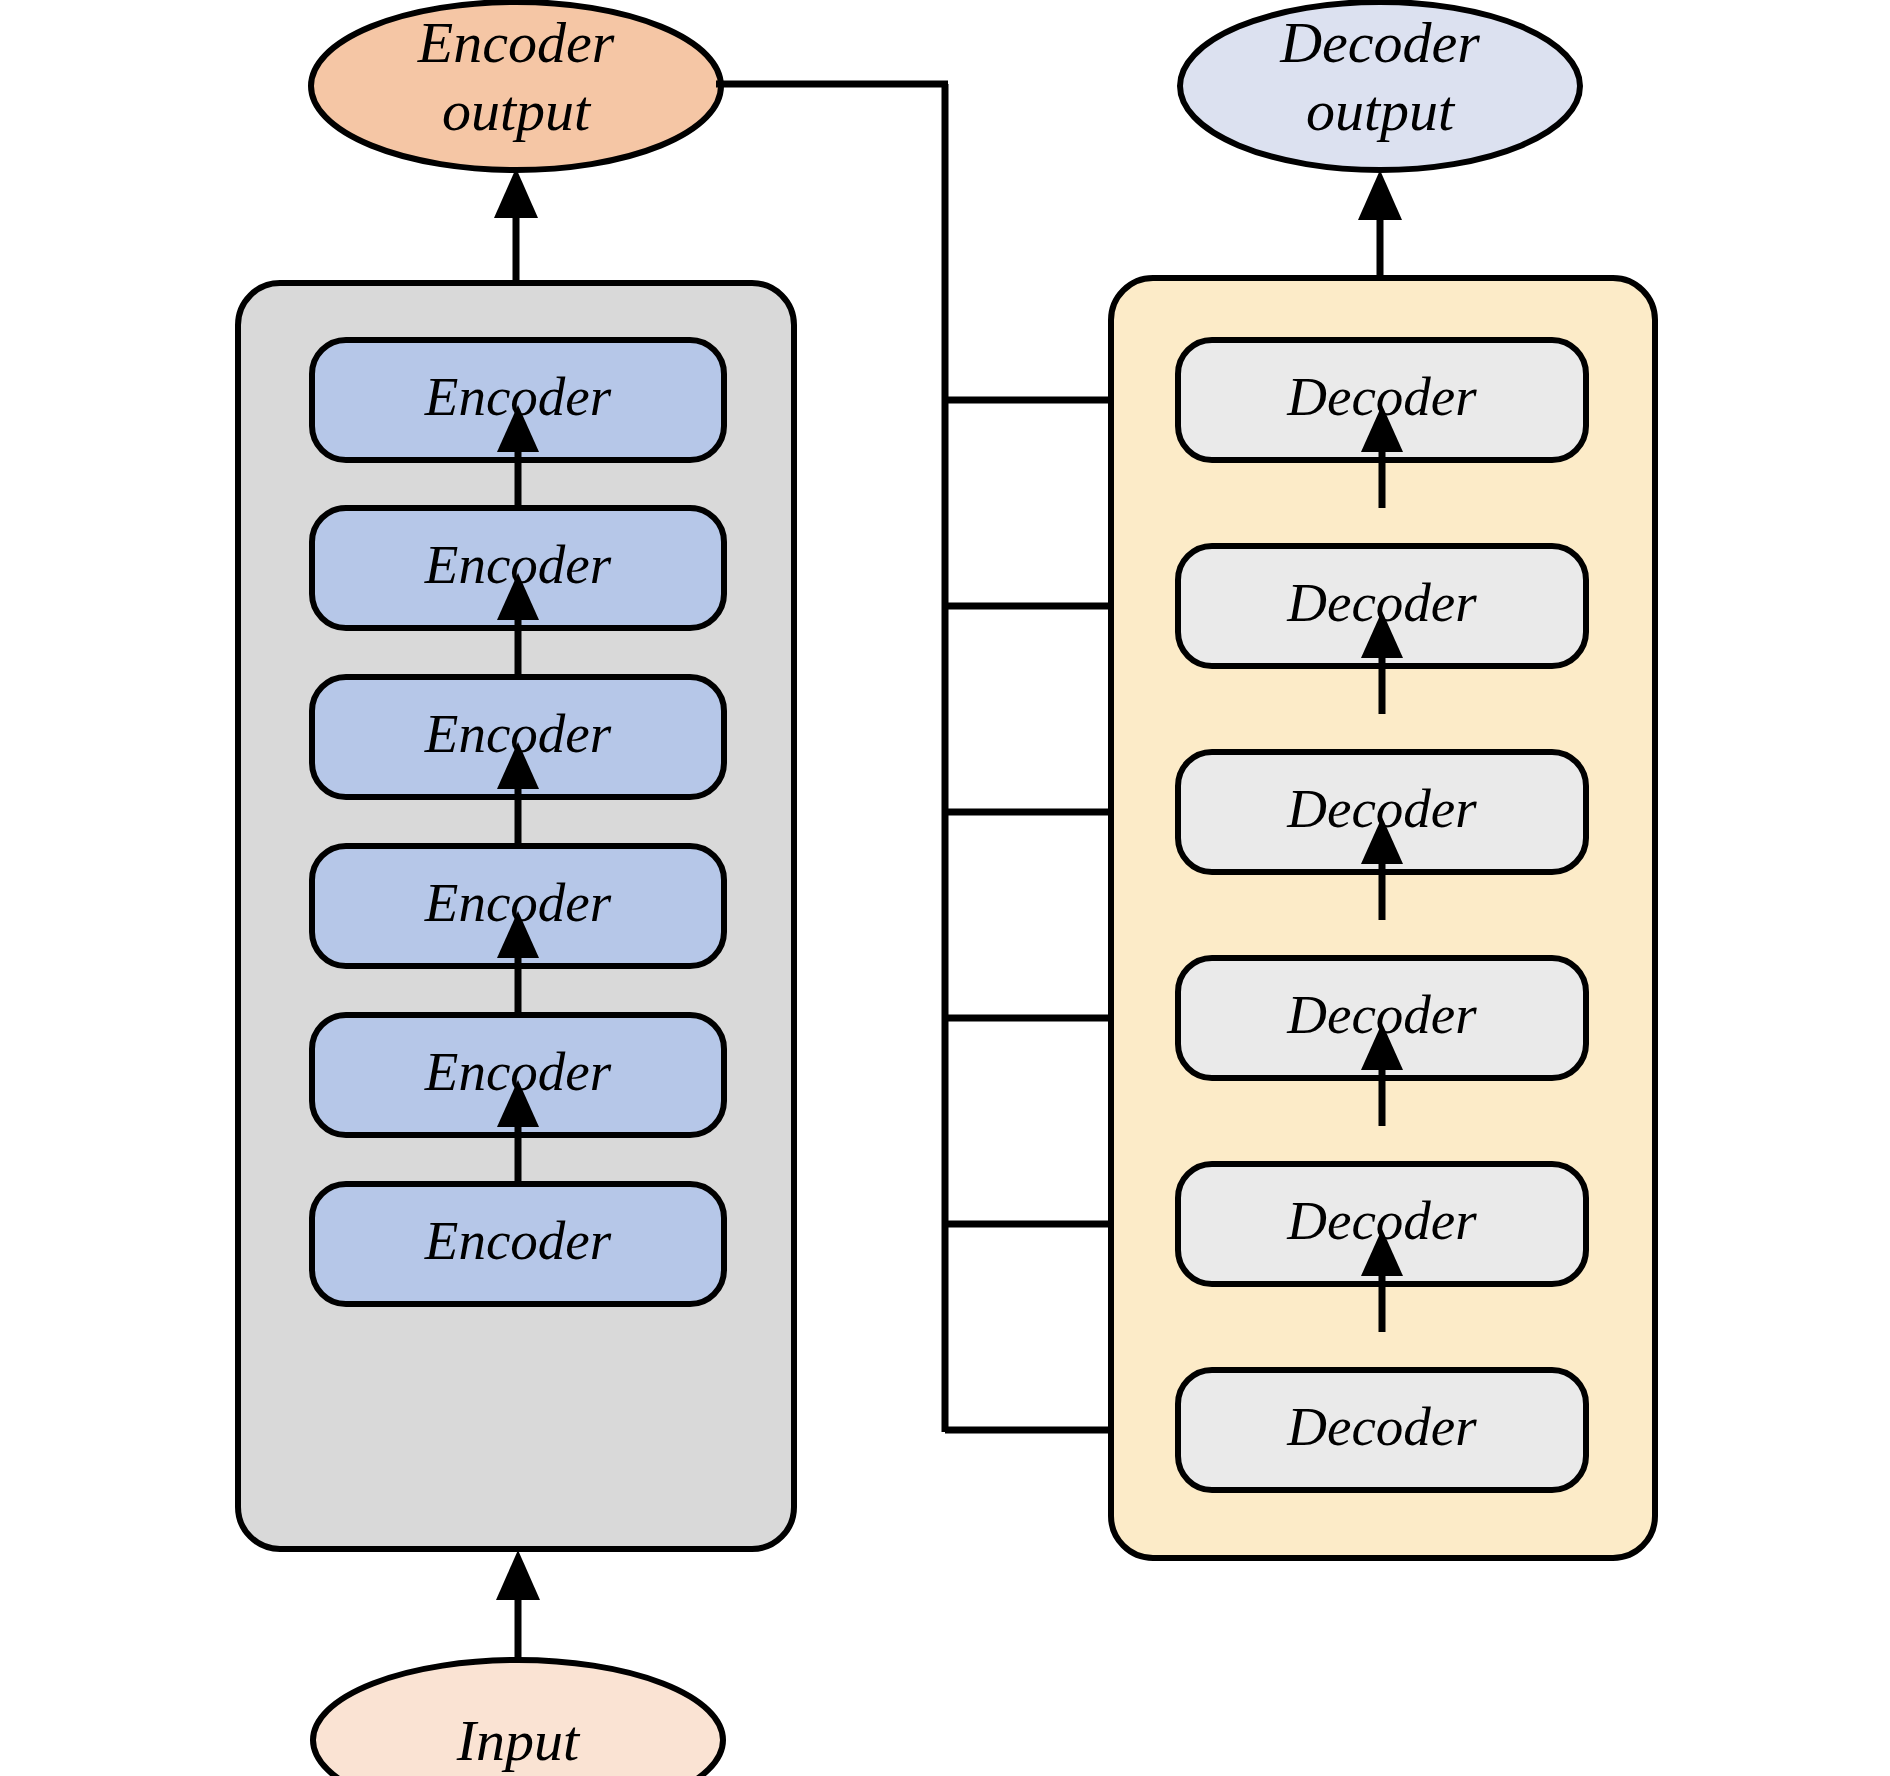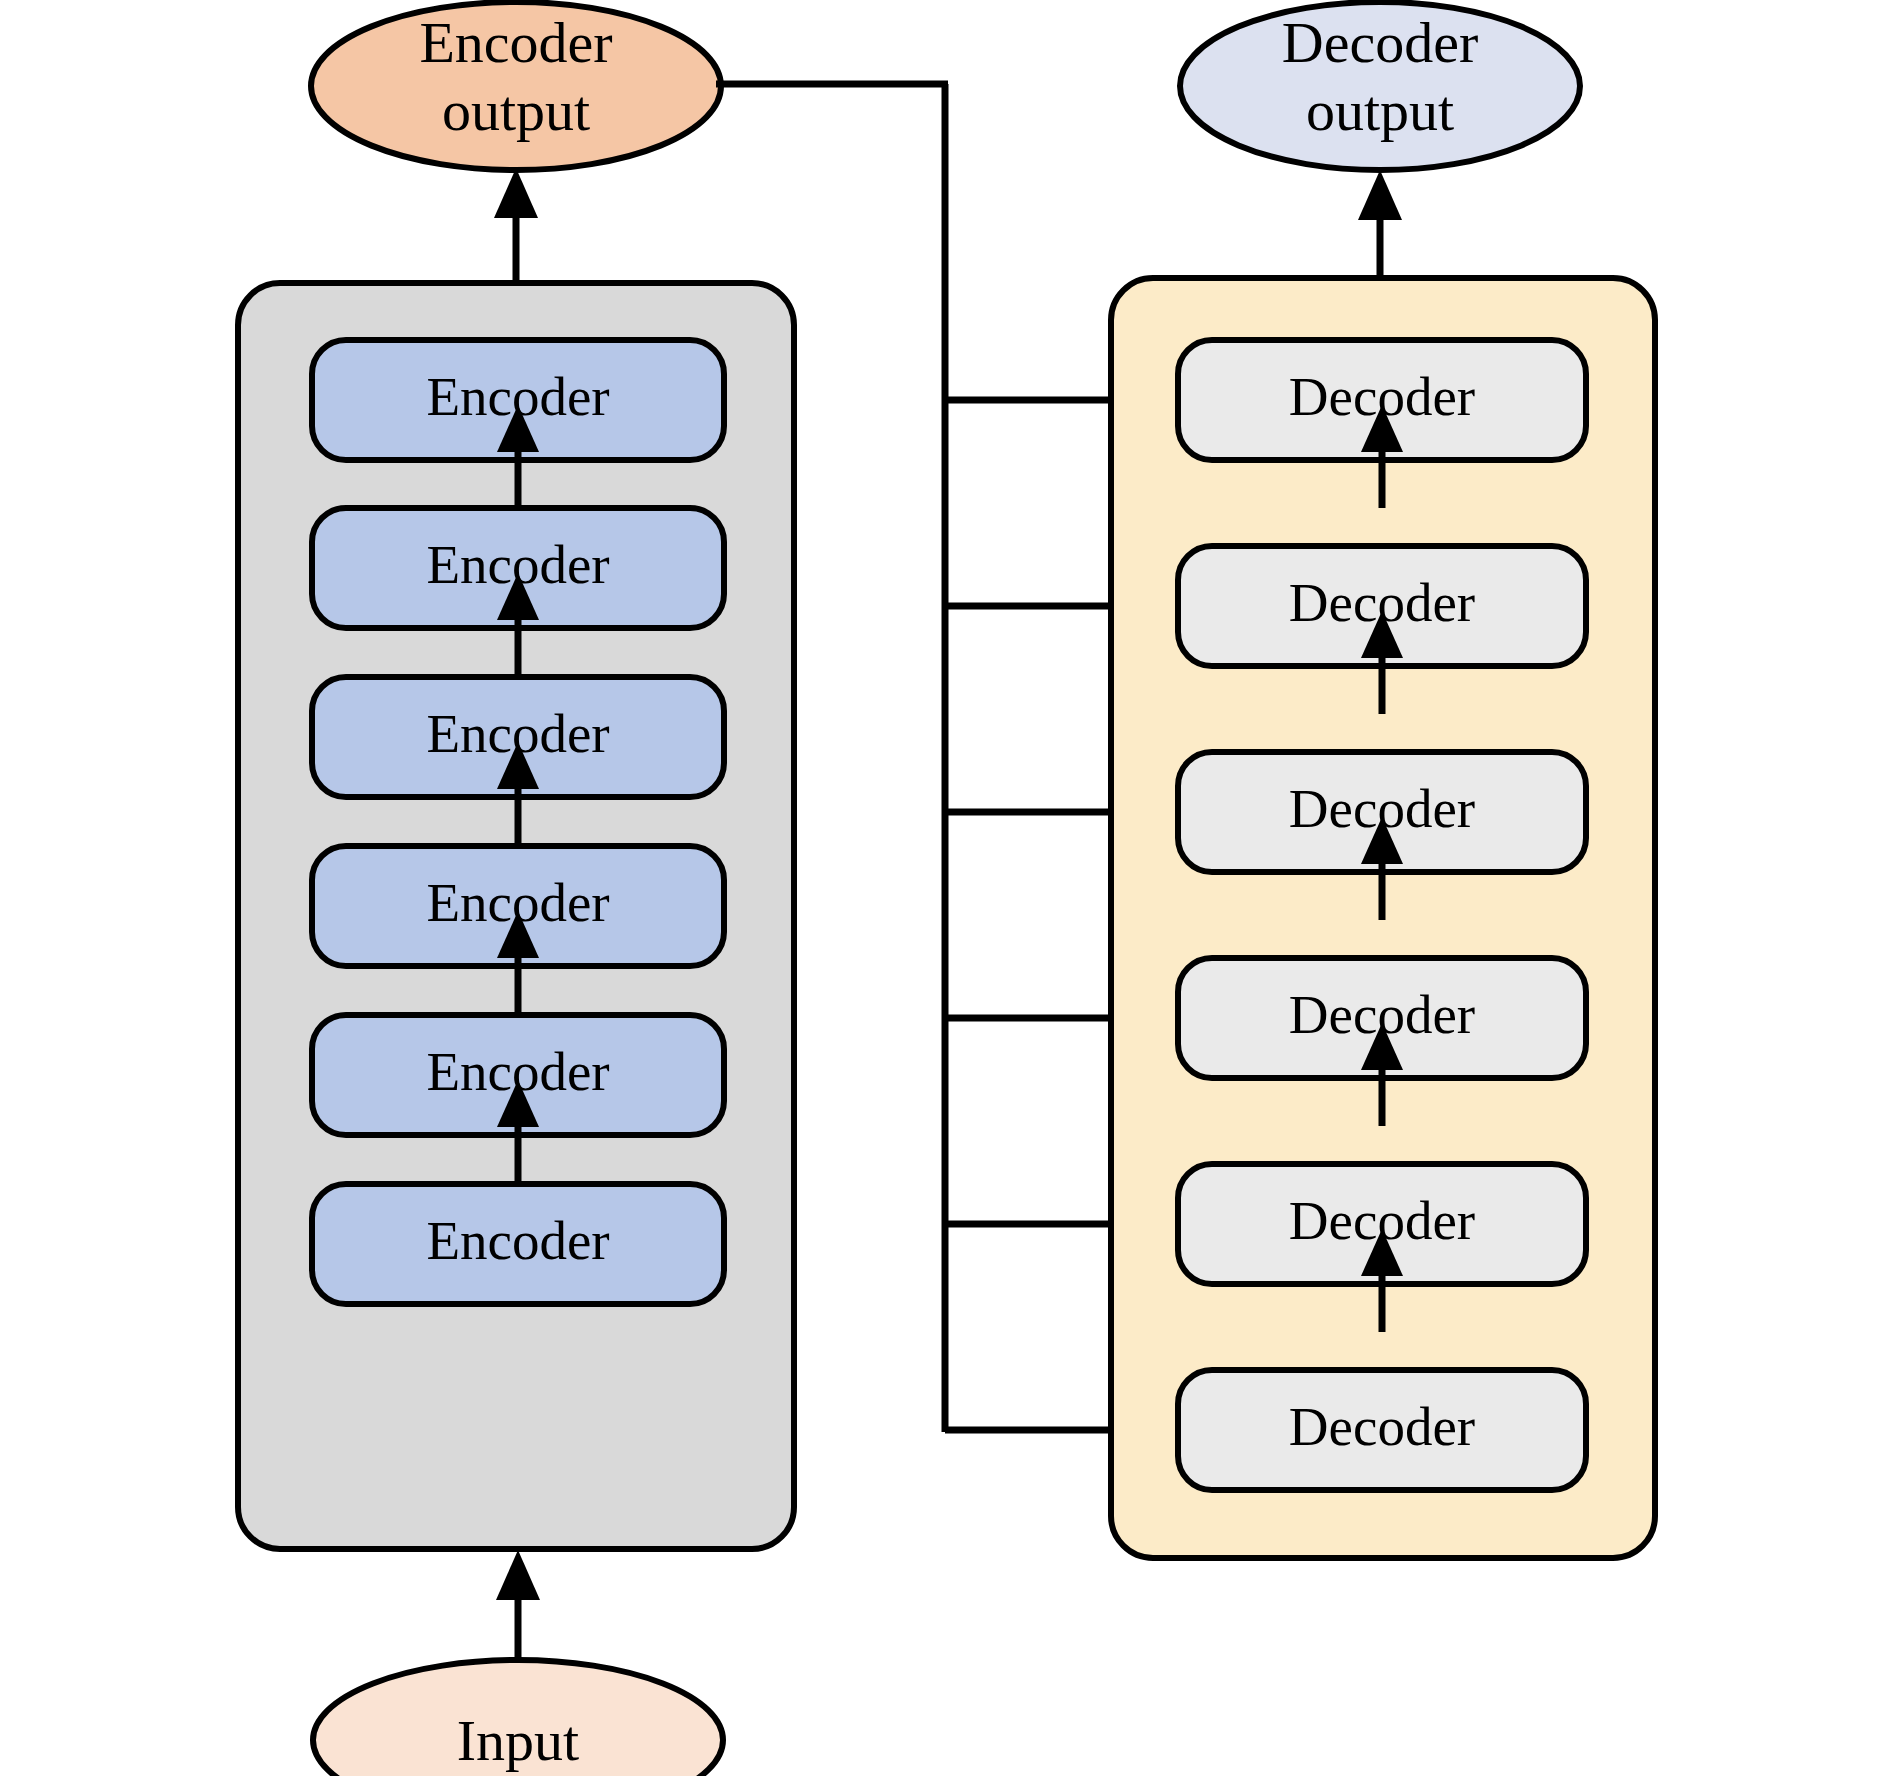--- a/index.html
+++ b/index.html
@@ -10,20 +10,21 @@
   body {
     width: 1890px;
     height: 1776px;
     font-family: "Liberation Serif", "DejaVu Serif", serif;
     overflow: hidden;
   }
   #diagram-root {
     position: relative;
     width: 1890px;
     height: 1776px;
+    font-style: italic;
   }
   svg#diagram {
     display: block;
     width: 1890px;
     height: 1776px;
   }
   .node-label {
     font-family: "Liberation Serif", "DejaVu Serif", serif;
     font-size: 55px;
     fill: #000000;

